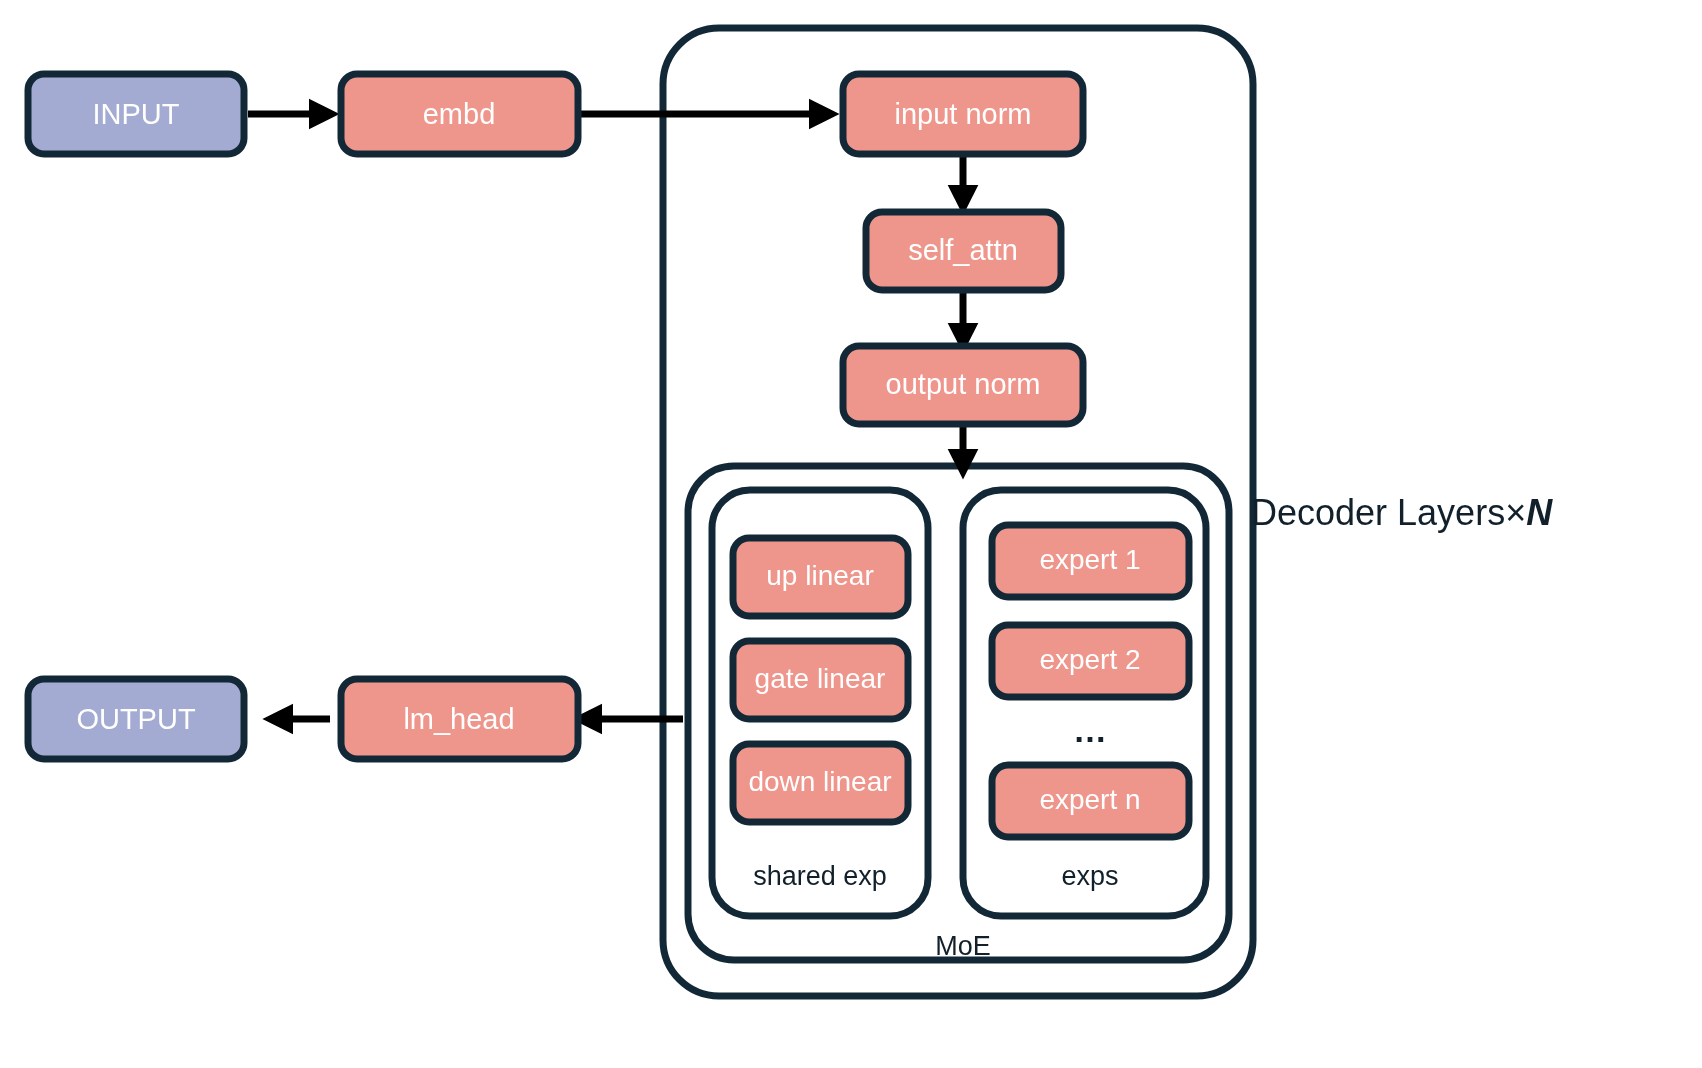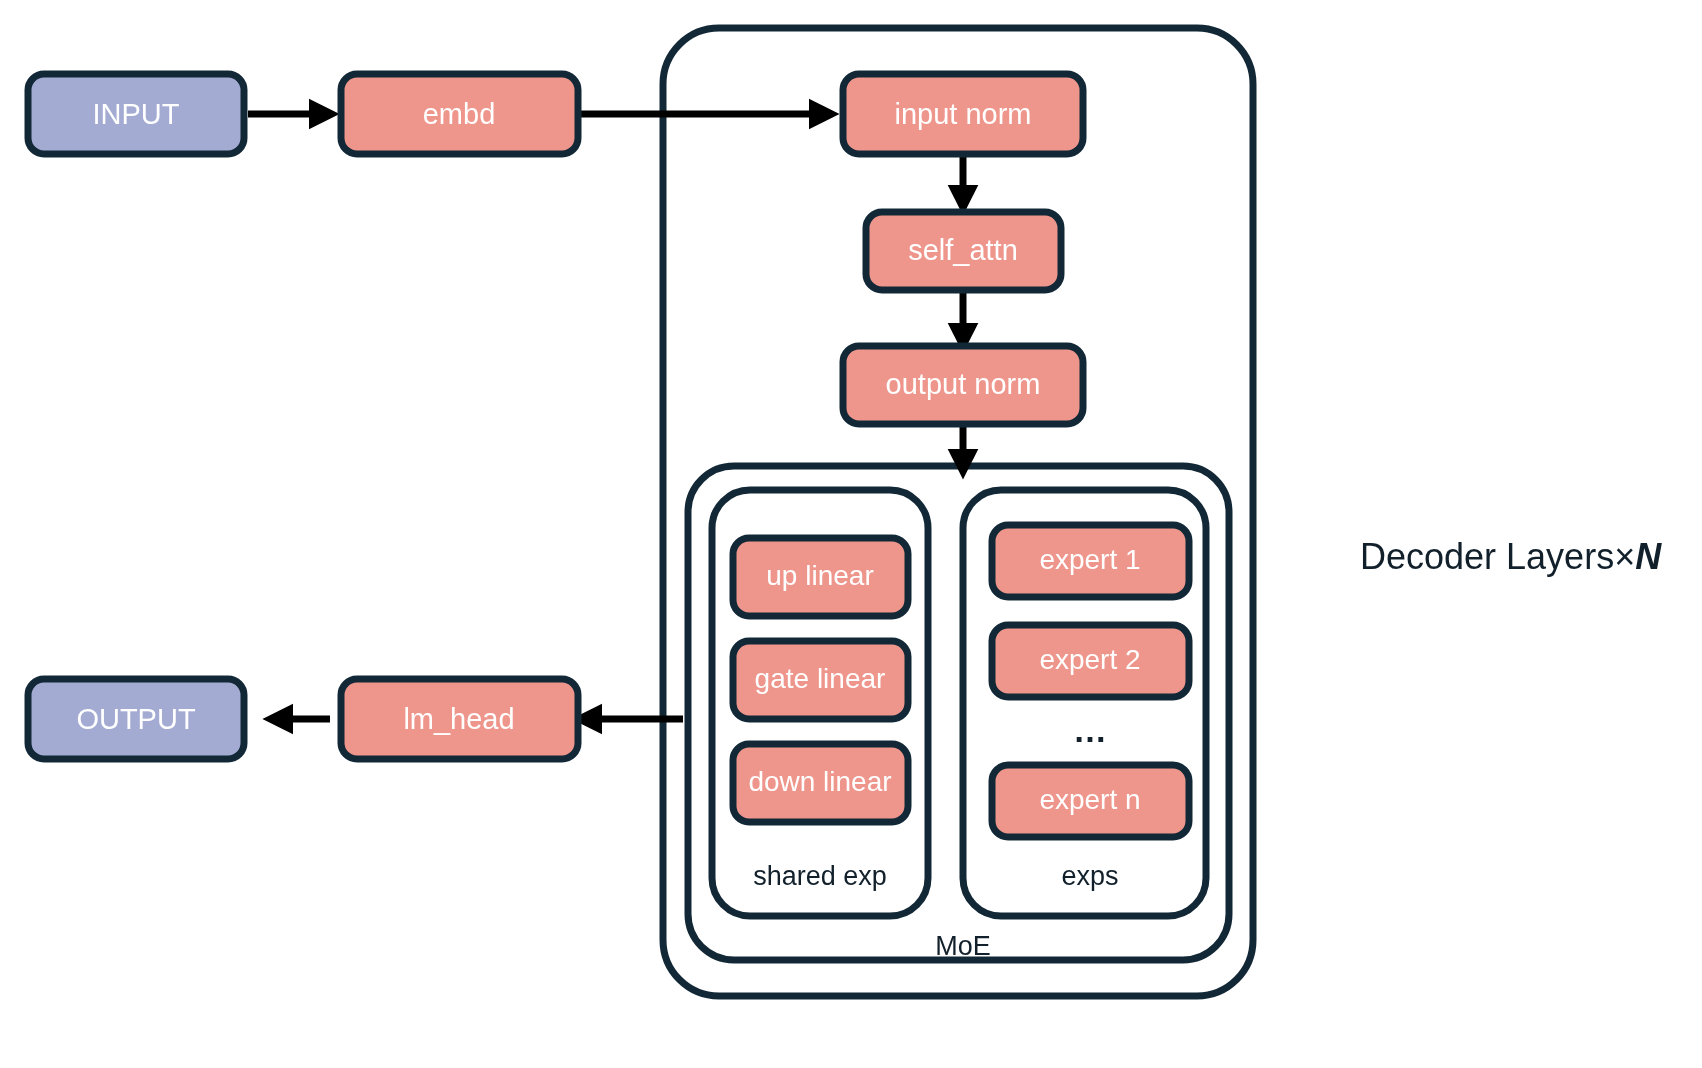--- a/index.html
+++ b/index.html
@@ -181,15 +181,15 @@
       <text class="node-label" x="136" y="721">OUTPUT</text>
     </g>
 
     <text class="group-label" x="820" y="878">shared exp</text>
 
     <text class="group-label" x="1090" y="878">exps</text>
 
     <text class="group-label" x="963" y="948">MoE</text>
   </svg>
 
-  <div class="caption" style="left:1360px; top:492px;margin-top:44px;"><span>Decoder Layers×</span><span class="n-sym">N</span></div>
+  <div class="caption" style="left:1251px; top:492px;"><span>Decoder Layers×</span><span class="n-sym">N</span></div>
 
 </div>
 
 </body></html>

